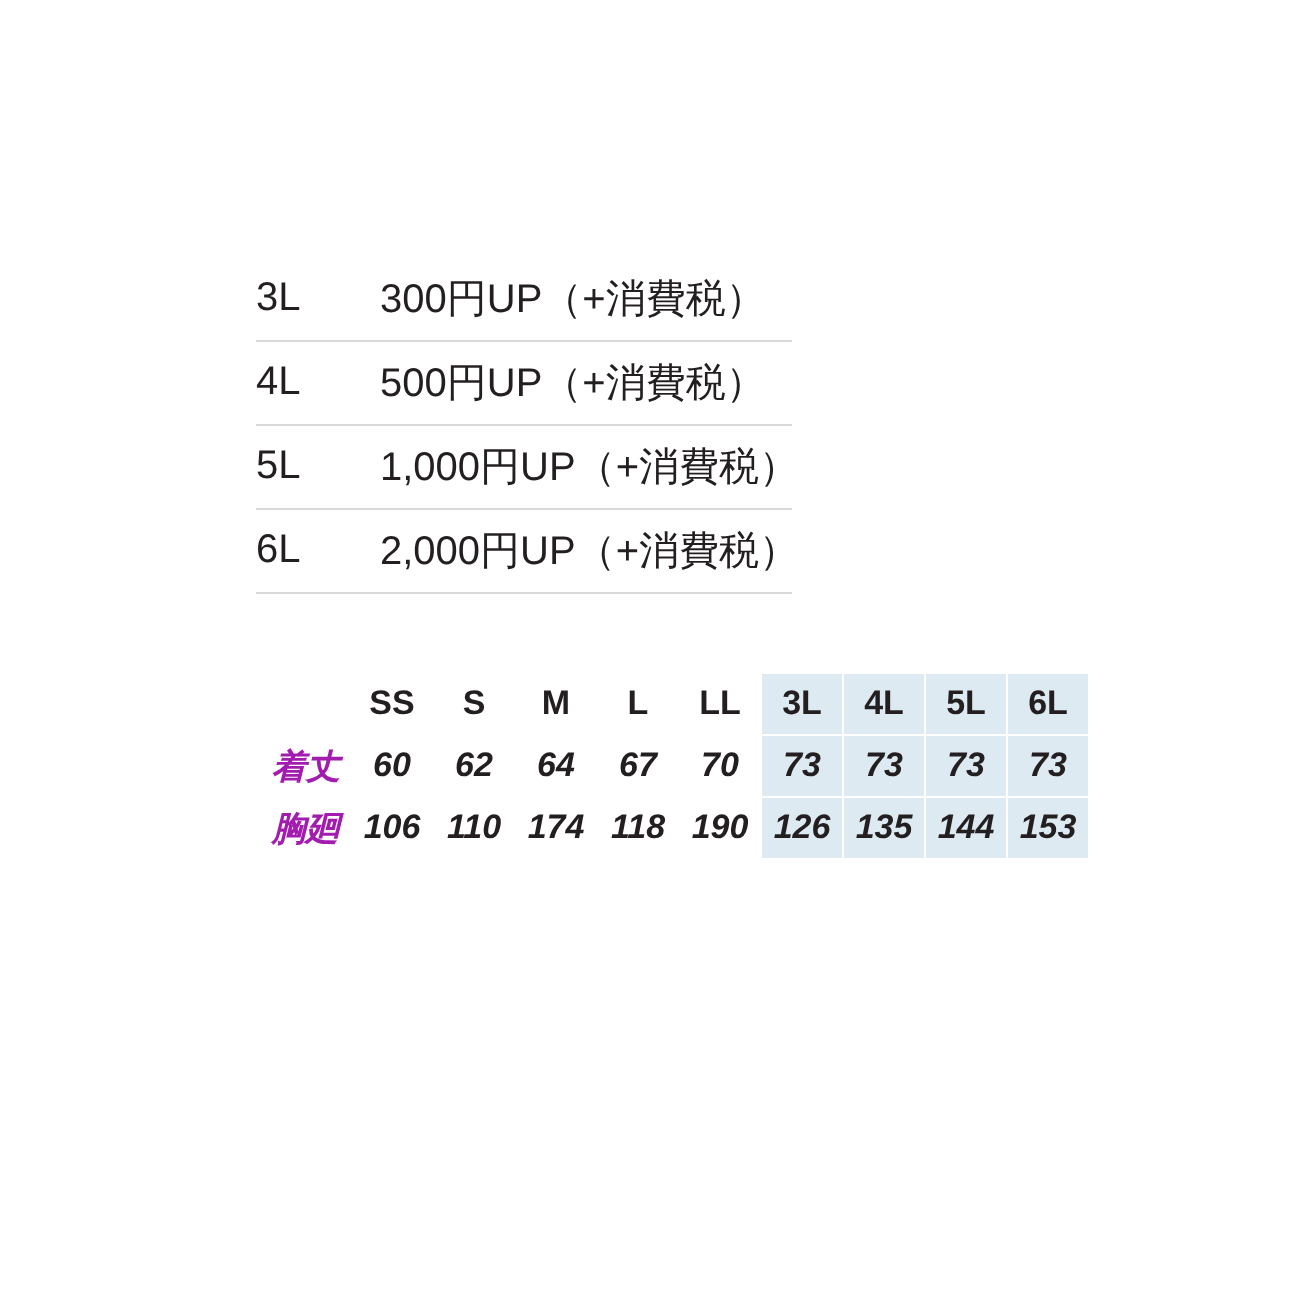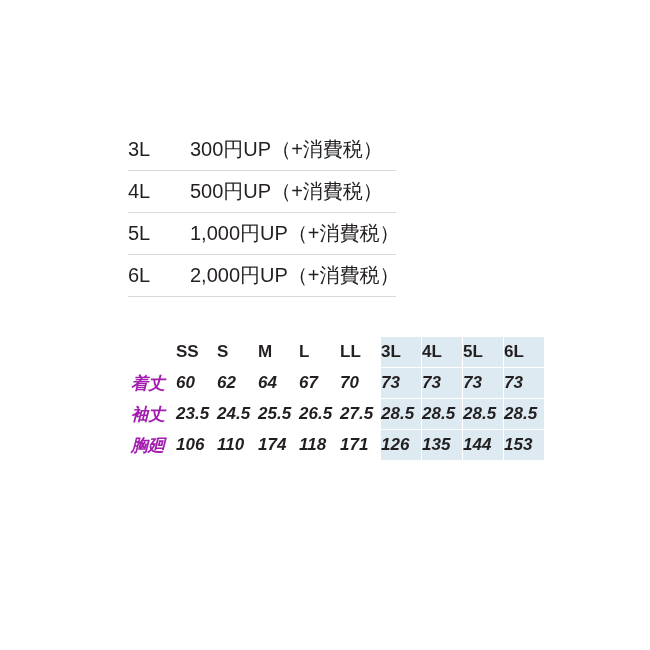--- a/index.html
+++ b/index.html
@@ -53,21 +53,21 @@
   #size-table {
     position: absolute;
     left: 130px;
     top: 336px;
     border-collapse: collapse;
   }
   #size-table td, #size-table th {
     font-size: 17px;
     font-weight: bold;
     font-style: italic;
-    text-align: left;
+    text-align: center;
     vertical-align: middle;
     padding: 0;
     height: 30px;
     border: 1px solid #ffffff;
   }
   #size-table th {
     font-style: normal;
   }
   .corner-cell {
     width: 44px;
@@ -149,38 +149,26 @@
         <td class="val">62</td>
         <td class="val">64</td>
         <td class="val">67</td>
         <td class="val">70</td>
         <td class="val hl">73</td>
         <td class="val hl">73</td>
         <td class="val hl">73</td>
         <td class="val hl">73</td>
       </tr>
       <tr>
-        <td class="row-head">袖丈</td>
-        <td class="val">23.5</td>
-        <td class="val">24.5</td>
-        <td class="val">25.5</td>
-        <td class="val">26.5</td>
-        <td class="val">27.5</td>
-        <td class="val hl">28.5</td>
-        <td class="val hl">28.5</td>
-        <td class="val hl">28.5</td>
-        <td class="val hl">28.5</td>
-      </tr>
-      <tr>
         <td class="row-head">胸廻</td>
         <td class="val">106</td>
         <td class="val">110</td>
         <td class="val">174</td>
         <td class="val">118</td>
-        <td class="val">171</td>
+        <td class="val">190</td>
         <td class="val hl">126</td>
         <td class="val hl">135</td>
         <td class="val hl">144</td>
         <td class="val hl">153</td>
       </tr>
     </tbody>
   </table>
 
 </div>
 

